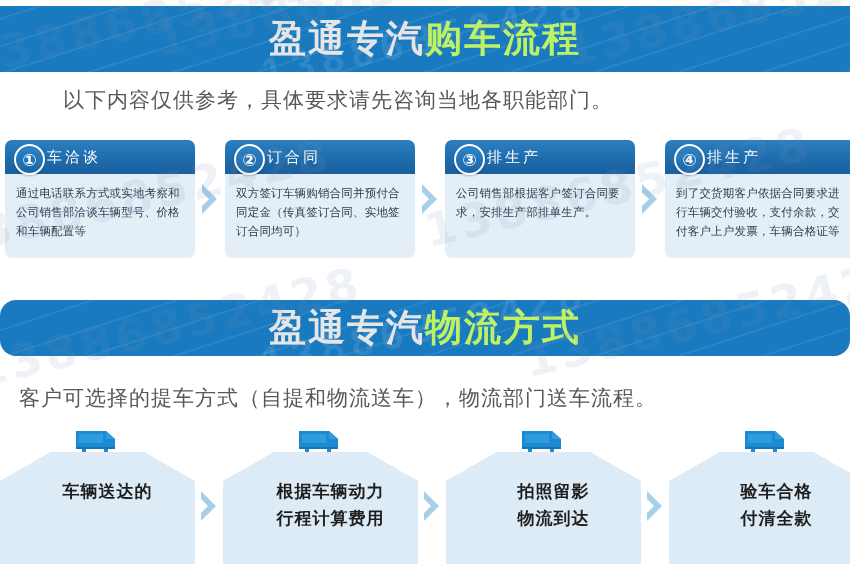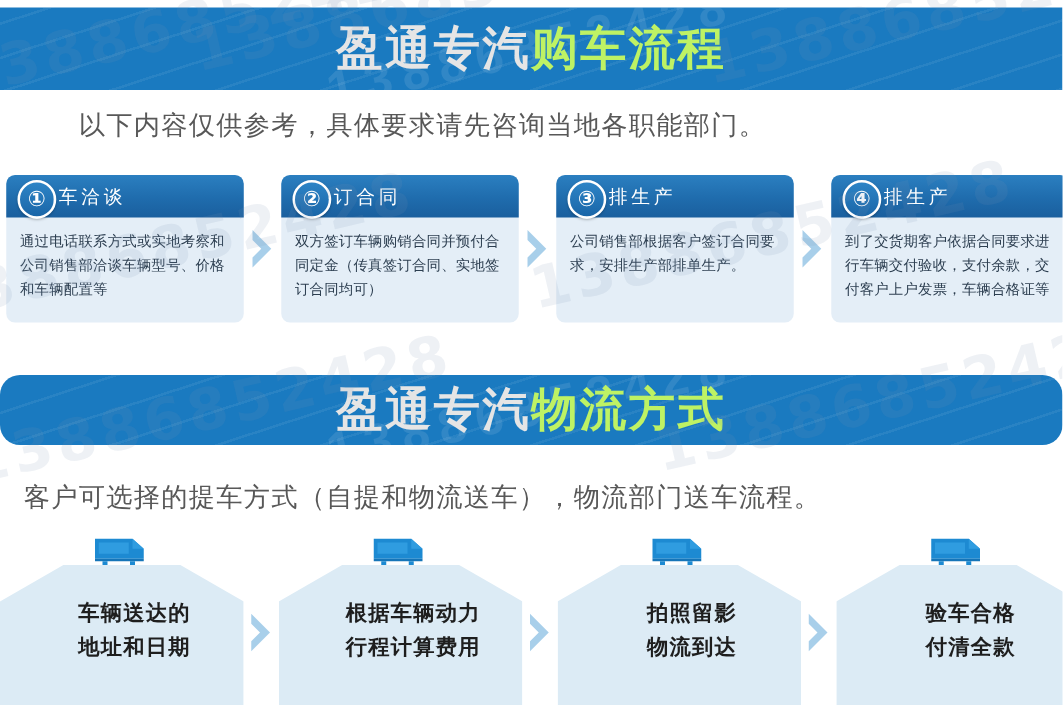--- a/index.html
+++ b/index.html
@@ -249,21 +249,20 @@
           <rect x="6" y="6" width="24" height="9" fill="#2f9ce0"></rect>
           <path d="M33 3 L42 11 H33 Z" fill="#2f9ce0"></path>
           <rect x="3" y="19" width="39" height="2" fill="#1675b8"></rect>
           <rect x="9" y="21" width="4" height="3" fill="#1d8ad2"></rect>
           <rect x="31" y="21" width="4" height="3" fill="#1d8ad2"></rect>
         </svg>
       </span>
       <div class="logi-shape"></div>
       <div class="logi-text">
         <div>车辆送达的</div>
-        <div>地址和日期</div>
       </div>
     </div>
 
     <div class="logi-chev">
       <span>
         <svg width="24" height="36" viewBox="0 0 24 36">
             <path d="M4 3 L19 18 L4 33 L4 25 L11 18 L4 11 Z" fill="#a8cfea"></path>
           </svg>
       </span>
     </div>

